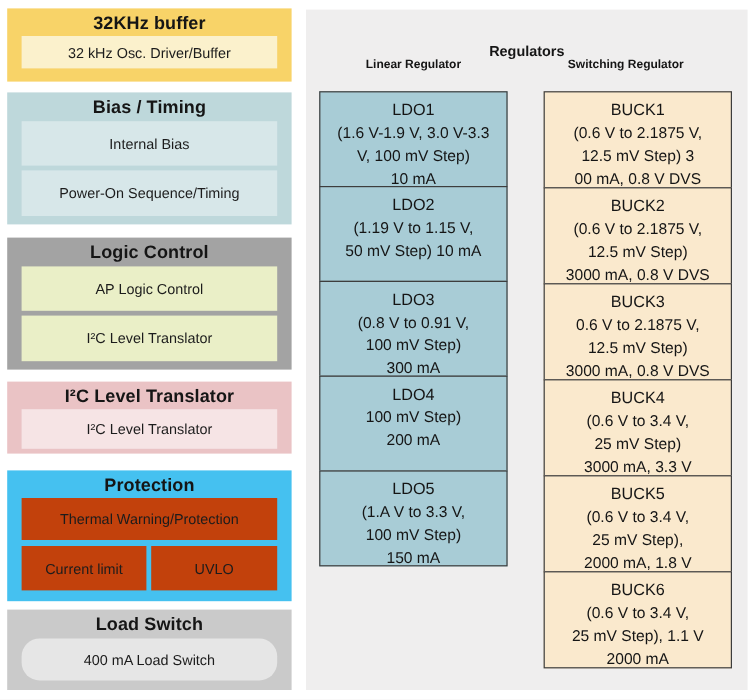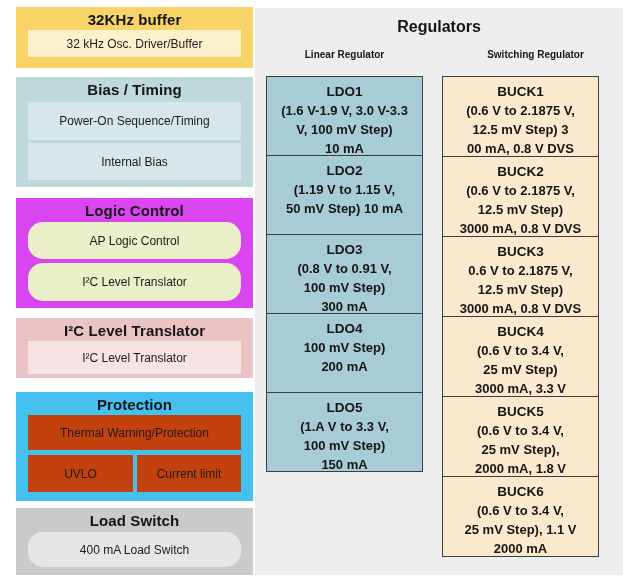--- a/index.html
+++ b/index.html
@@ -3,90 +3,90 @@
 <meta charset="utf-8">
 <style>
   html,body{margin:0;padding:0;}
   body{
     width:627px;height:583px;position:relative;background:#ffffff;
     font-family:"Liberation Sans","DejaVu Sans",sans-serif;
     color:#151515;overflow:hidden;
     -webkit-font-smoothing:antialiased;
   }
   
-  .block{position:absolute;left:16px;width:237px;box-sizing:border-box;}
+  .block{position:absolute;left:6px;width:237px;box-sizing:border-box;}
   .block-title{font-weight:bold;font-size:15px;text-align:center;padding-top:4px;letter-spacing:.1px;}
   .inner{
     margin:0 12px;display:flex;align-items:center;justify-content:center;
     font-size:12px;text-align:right;color:#1c1c1c;
   }
   .b-yellow{background:#f8d368;top:7px;height:61px;}
   .b-yellow .inner{background:#fbf1cc;}
   .b-teal{background:#bed8db;top:77px;height:110px;}
   .b-teal .inner{background:#d7e7e9;}
-  .b-green{background:#d946ef;top:198px;height:110px;}
-  .b-green .inner{background:#eaefc7;border-radius:15px;}
+  .b-green{background:#a3a3a3;top:198px;height:110px;}
+  .b-green .inner{background:#eaefc7;}
   .b-pink{background:#eac3c5;top:318px;height:60px;}
   .b-pink .inner{background:#f6e4e5;}
   .b-blue{background:#45c1f0;top:392px;height:109px;}
   .b-blue .inner{background:#c2410c;}
   .b-gray{background:#cacaca;top:508px;height:67px;}
   .b-gray .inner{background:#e6e6e6;}
   .row2{margin:0 12px;display:flex;gap:4px;}
   .row2 .inner{margin:0;flex:1;}
   
   .panel{position:absolute;left:255px;top:8px;width:368px;height:567px;background:#efeeee;}
-  .panel-title{position:absolute;top:10px;left:0;width:100%;text-align:center;font-weight:bold;font-size:16px;}
+  .panel-title{position:absolute;top:28px;left:0;width:100%;text-align:center;font-weight:bold;font-size:12px;}
   .col-header{position:absolute;top:41px;width:157px;text-align:center;font-weight:bold;font-size:10px;}
   .col-header.linear{left:11px;}
-  .col-header.switching{left:202px;}
+  .col-header.switching{left:188px;}
   .reg-col{position:absolute;top:68px;width:157px;}
   .reg-col.linear{left:11px;}
-  .reg-col.switching{left:187px;}
+  .reg-col.switching{left:198px;}
   .reg-box{
     box-sizing:border-box;border:1px solid #3d3d3d;margin-top:-1px;
-    padding-top:5px;text-align:center;font-weight:bold;font-size:13px;line-height:19px;
+    padding-top:5px;text-align:center;font-weight:normal;font-size:13px;line-height:19px;
   }
   .reg-box:first-child{margin-top:0;}
   .reg-col.linear .reg-box{background:#a8ccd6;height:80px;}
   .reg-col.switching .reg-box{background:#fae9cd;height:81px;}
   .reg-name{font-size:13.5px;}
   .rline{min-height:0;}
 </style>
 </head>
 <body>
 
 <div class="block b-yellow">
   <div class="block-title">32KHz buffer</div>
   <div class="inner" style="height:27px;margin-top:2px;">32 kHz Osc. Driver/Buffer</div>
 </div>
 
 <div class="block b-teal">
   <div class="block-title">Bias / Timing</div>
+  <div class="inner" style="height:37px;margin-top:3px;">Internal Bias</div>
   <div class="inner" style="height:38px;margin-top:4px;">Power-On Sequence/Timing</div>
-  <div class="inner" style="height:37px;margin-top:3px;">Internal Bias</div>
 </div>
 
 <div class="block b-green">
   <div class="block-title">Logic Control</div>
   <div class="inner" style="height:37px;margin-top:3px;">AP Logic Control</div>
   <div class="inner" style="height:38px;margin-top:4px;">I²C Level Translator</div>
 </div>
 
 <div class="block b-pink">
   <div class="block-title">I²C Level Translator</div>
   <div class="inner" style="height:33px;margin-top:2px;">I²C Level Translator</div>
 </div>
 
 <div class="block b-blue">
   <div class="block-title">Protection</div>
   <div class="inner" style="height:35px;margin-top:2px;">Thermal Warning/Protection</div>
   <div class="row2" style="margin-top:5px;">
+    <div class="inner" style="height:37px;">Current limit</div>
     <div class="inner" style="height:37px;flex:0 0 105px;">UVLO</div>
-    <div class="inner" style="height:37px;">Current limit</div>
   </div>
 </div>
 
 <div class="block b-gray">
   <div class="block-title">Load Switch</div>
   <div class="inner" style="height:35px;margin-top:3px;border-radius:15px;">400 mA Load Switch</div>
 </div>
 
 <div class="panel">
   <div class="panel-title">Regulators</div>

